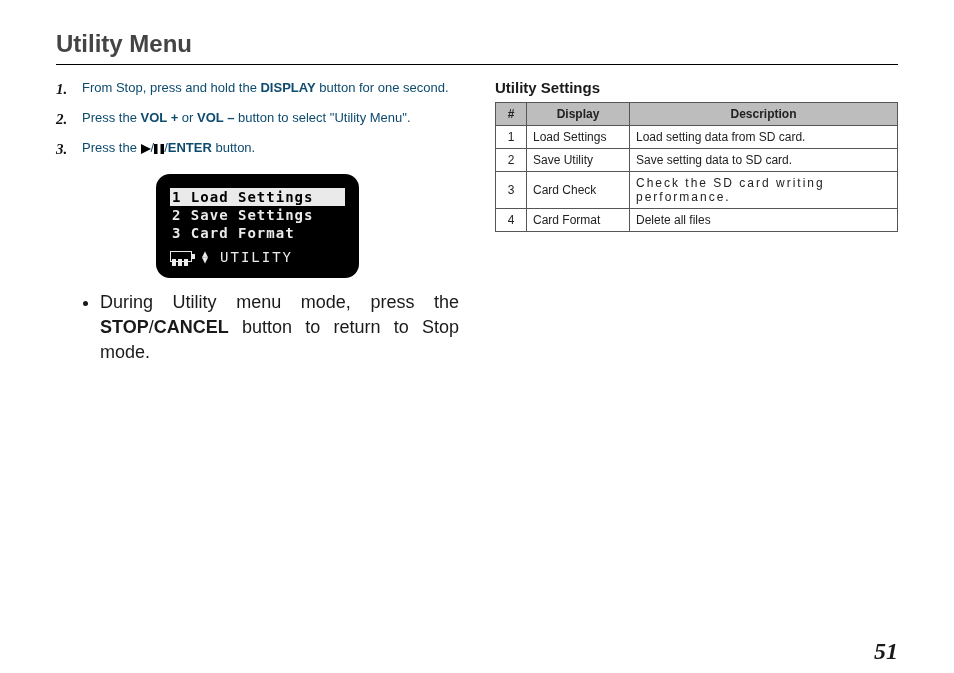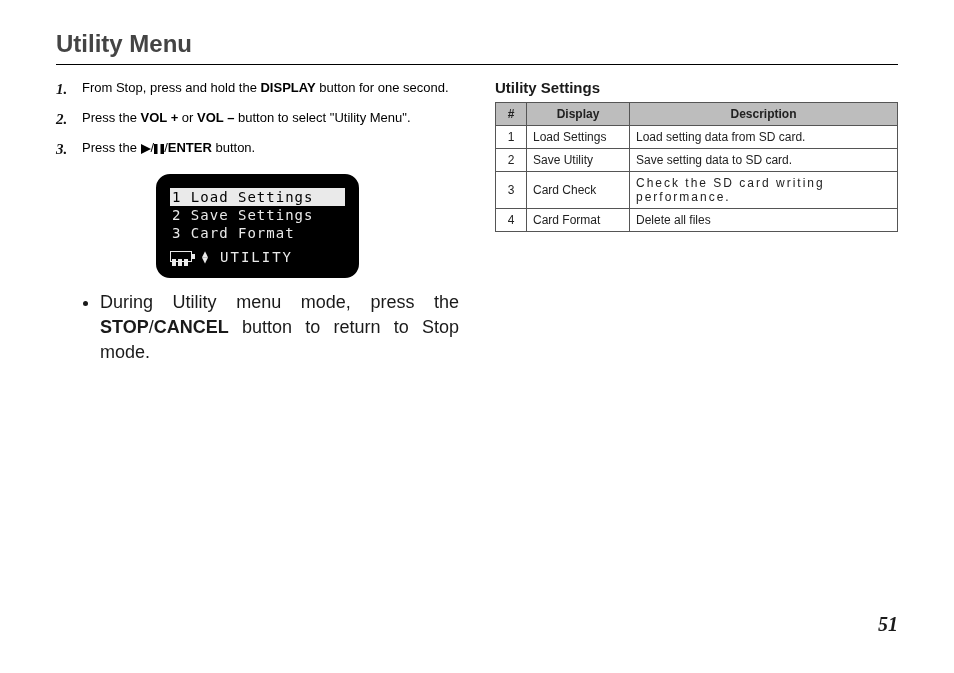--- a/index.html
+++ b/index.html
@@ -47,21 +47,21 @@
     counter-reset: step;
   }
   ol.steps > li {
     counter-increment: step;
     position: relative;
     padding-left: 26px;
     font-size: 13px;
     line-height: 1.4;
     text-align: justify;
     margin-bottom: 12px;
-    color: #000000;
+    color: #0c4a6e;
   }
   ol.steps > li::before {
     content: counter(step) ".";
     position: absolute;
     left: 0;
     top: 0;
     font-weight: 700;
     font-style: italic;
     font-size: 15px;
     font-family: Georgia, "Times New Roman", serif;
@@ -74,21 +74,21 @@
     margin: 8px auto 12px auto;
     background: #000;
     border-radius: 14px;
     padding: 8px 8px 6px 8px;
     font-family: "Lucida Console", Menlo, Consolas, monospace;
     font-size: 14px;
     line-height: 18px;
     color: #eaeaea;
     border: 6px solid #000;
   }
-  .lcd .row { padding: 0 2px; letter-spacing: 1px; white-space: pre; }
+  .lcd .row { padding: 0 2px; letter-spacing: 1px; white-space: pre; font-weight: bold; }
   .lcd .row.sel { background:#eaeaea; color:#000; }
   .lcd .foot {
     margin-top: 6px;
     display:flex;
     align-items:center;
     gap:10px;
     letter-spacing: 2px;
   }
   .batt {
     display:inline-block;
@@ -138,25 +138,25 @@
     font-weight:700;
     text-align:center;
   }
   table.func td.num { text-align:center; width:18px; }
   table.func td.disp { width:90px; }
   table.func td.desc.spaced { letter-spacing: 2px; }
 
   .pageno {
     position:absolute;
     right:56px;
-    bottom:37px;
+    bottom:8px;
     font-family: Georgia, "Times New Roman", serif;
     font-style: italic;
     font-weight: 700;
-    font-size: 20px;
+    font-size: 24px;
   }
 
   .play-icon svg { width:10px; height:10px; vertical-align:middle; }
 </style>
 </head>
 <body>
 
 <div class="page">
 
   <h1 class="page-title">Utility Menu</h1>

